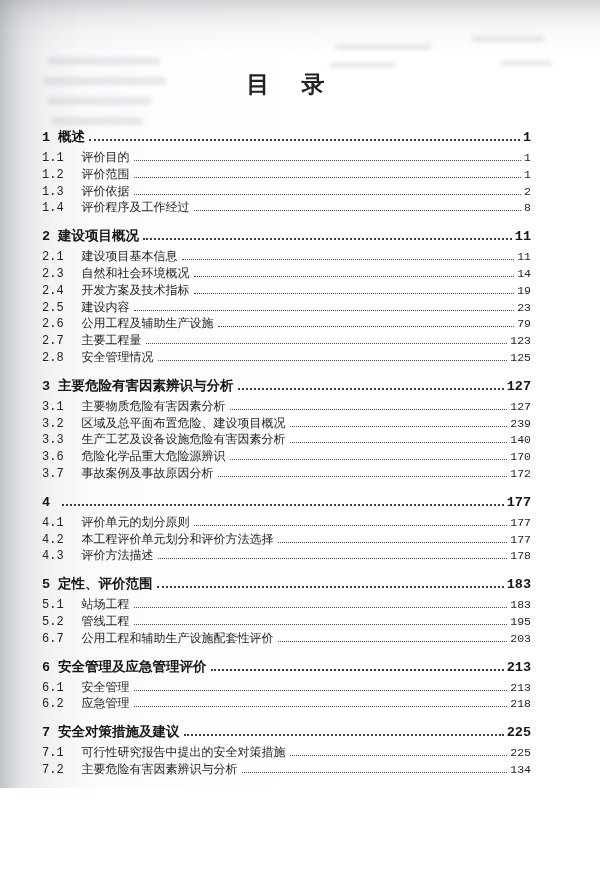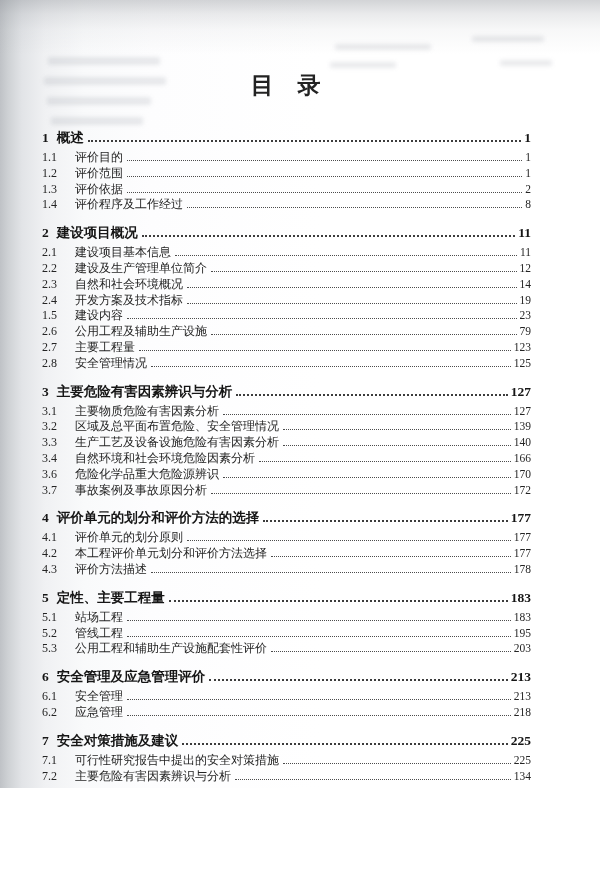--- a/index.html
+++ b/index.html
@@ -2,21 +2,21 @@
 <html><head>
 <meta charset="utf-8">
 <style>
   html, body { margin: 0; padding: 0; }
   body {
     width: 600px; height: 881px; overflow: hidden;
     background: #ffffff;
   }
   .page {
     position: relative; width: 600px; height: 788px;
-    font-family: Liberation Serif, serif;
+    font-family: Liberation Mono, monospace;
     color: #1f1f1f;
     background:
       linear-gradient(180deg, rgba(138,142,148,0.38) 0px, rgba(148,152,158,0.20) 14px, rgba(158,162,168,0.08) 30px, rgba(158,162,168,0) 55px),
       linear-gradient(90deg, #bfc2c6 0px, #ced1d4 8px, #e2e4e7 22px, #f0f1f3 45px, #f9fafb 85px, #fdfdfe 150px, #ffffff 320px);
   }
   .content {
     position: absolute; left: 42px; top: 0; width: 489px;
   }
   .doc-title {
     margin: 72px 0 0 0;
@@ -119,39 +119,33 @@
     <span class="leader"></span>
     <span class="page-num">11</span>
   </div>
         <div class="row entry">
     <span class="num">2.1</span>
     <span class="label">建设项目基本信息</span>
     <span class="leader"></span>
     <span class="page-num">11</span>
   </div>
         <div class="row entry">
-    <span class="num">2.2</span>
-    <span class="label">建设及生产管理单位简介</span>
-    <span class="leader"></span>
-    <span class="page-num">12</span>
-  </div>
-        <div class="row entry">
     <span class="num">2.3</span>
     <span class="label">自然和社会环境概况</span>
     <span class="leader"></span>
     <span class="page-num">14</span>
   </div>
         <div class="row entry">
     <span class="num">2.4</span>
     <span class="label">开发方案及技术指标</span>
     <span class="leader"></span>
     <span class="page-num">19</span>
   </div>
         <div class="row entry">
-    <span class="num">1.5</span>
+    <span class="num">2.5</span>
     <span class="label">建设内容</span>
     <span class="leader"></span>
     <span class="page-num">23</span>
   </div>
         <div class="row entry">
     <span class="num">2.6</span>
     <span class="label">公用工程及辅助生产设施</span>
     <span class="leader"></span>
     <span class="page-num">79</span>
   </div>
@@ -174,51 +168,44 @@
     <span class="page-num">127</span>
   </div>
         <div class="row entry">
     <span class="num">3.1</span>
     <span class="label">主要物质危险有害因素分析</span>
     <span class="leader"></span>
     <span class="page-num">127</span>
   </div>
         <div class="row entry">
     <span class="num">3.2</span>
-    <span class="label">区域及总平面布置危险、安全管理情况</span>
-    <span class="leader"></span>
-    <span class="page-num">139</span>
+    <span class="label">区域及总平面布置危险、建设项目概况</span>
+    <span class="leader"></span>
+    <span class="page-num">239</span>
   </div>
         <div class="row entry">
     <span class="num">3.3</span>
     <span class="label">生产工艺及设备设施危险有害因素分析</span>
     <span class="leader"></span>
     <span class="page-num">140</span>
   </div>
         <div class="row entry">
-    <span class="num">3.4</span>
-    <span class="label">自然环境和社会环境危险因素分析</span>
-    <span class="leader"></span>
-    <span class="page-num">166</span>
-  </div>
-        <div class="row entry">
     <span class="num">3.6</span>
     <span class="label">危险化学品重大危险源辨识</span>
     <span class="leader"></span>
     <span class="page-num">170</span>
   </div>
         <div class="row entry">
     <span class="num">3.7</span>
     <span class="label">事故案例及事故原因分析</span>
     <span class="leader"></span>
     <span class="page-num">172</span>
   </div>
         <div class="row chapter">
     <span class="num">4</span>
-    <span class="label">评价单元的划分和评价方法的选择</span>
     <span class="leader"></span>
     <span class="page-num">177</span>
   </div>
         <div class="row entry">
     <span class="num">4.1</span>
     <span class="label">评价单元的划分原则</span>
     <span class="leader"></span>
     <span class="page-num">177</span>
   </div>
         <div class="row entry">
@@ -228,38 +215,38 @@
     <span class="page-num">177</span>
   </div>
         <div class="row entry">
     <span class="num">4.3</span>
     <span class="label">评价方法描述</span>
     <span class="leader"></span>
     <span class="page-num">178</span>
   </div>
         <div class="row chapter">
     <span class="num">5</span>
-    <span class="label">定性、主要工程量</span>
+    <span class="label">定性、评价范围</span>
     <span class="leader"></span>
     <span class="page-num">183</span>
   </div>
         <div class="row entry">
     <span class="num">5.1</span>
     <span class="label">站场工程</span>
     <span class="leader"></span>
     <span class="page-num">183</span>
   </div>
         <div class="row entry">
     <span class="num">5.2</span>
     <span class="label">管线工程</span>
     <span class="leader"></span>
     <span class="page-num">195</span>
   </div>
         <div class="row entry">
-    <span class="num">5.3</span>
+    <span class="num">6.7</span>
     <span class="label">公用工程和辅助生产设施配套性评价</span>
     <span class="leader"></span>
     <span class="page-num">203</span>
   </div>
         <div class="row chapter">
     <span class="num">6</span>
     <span class="label">安全管理及应急管理评价</span>
     <span class="leader"></span>
     <span class="page-num">213</span>
   </div>

